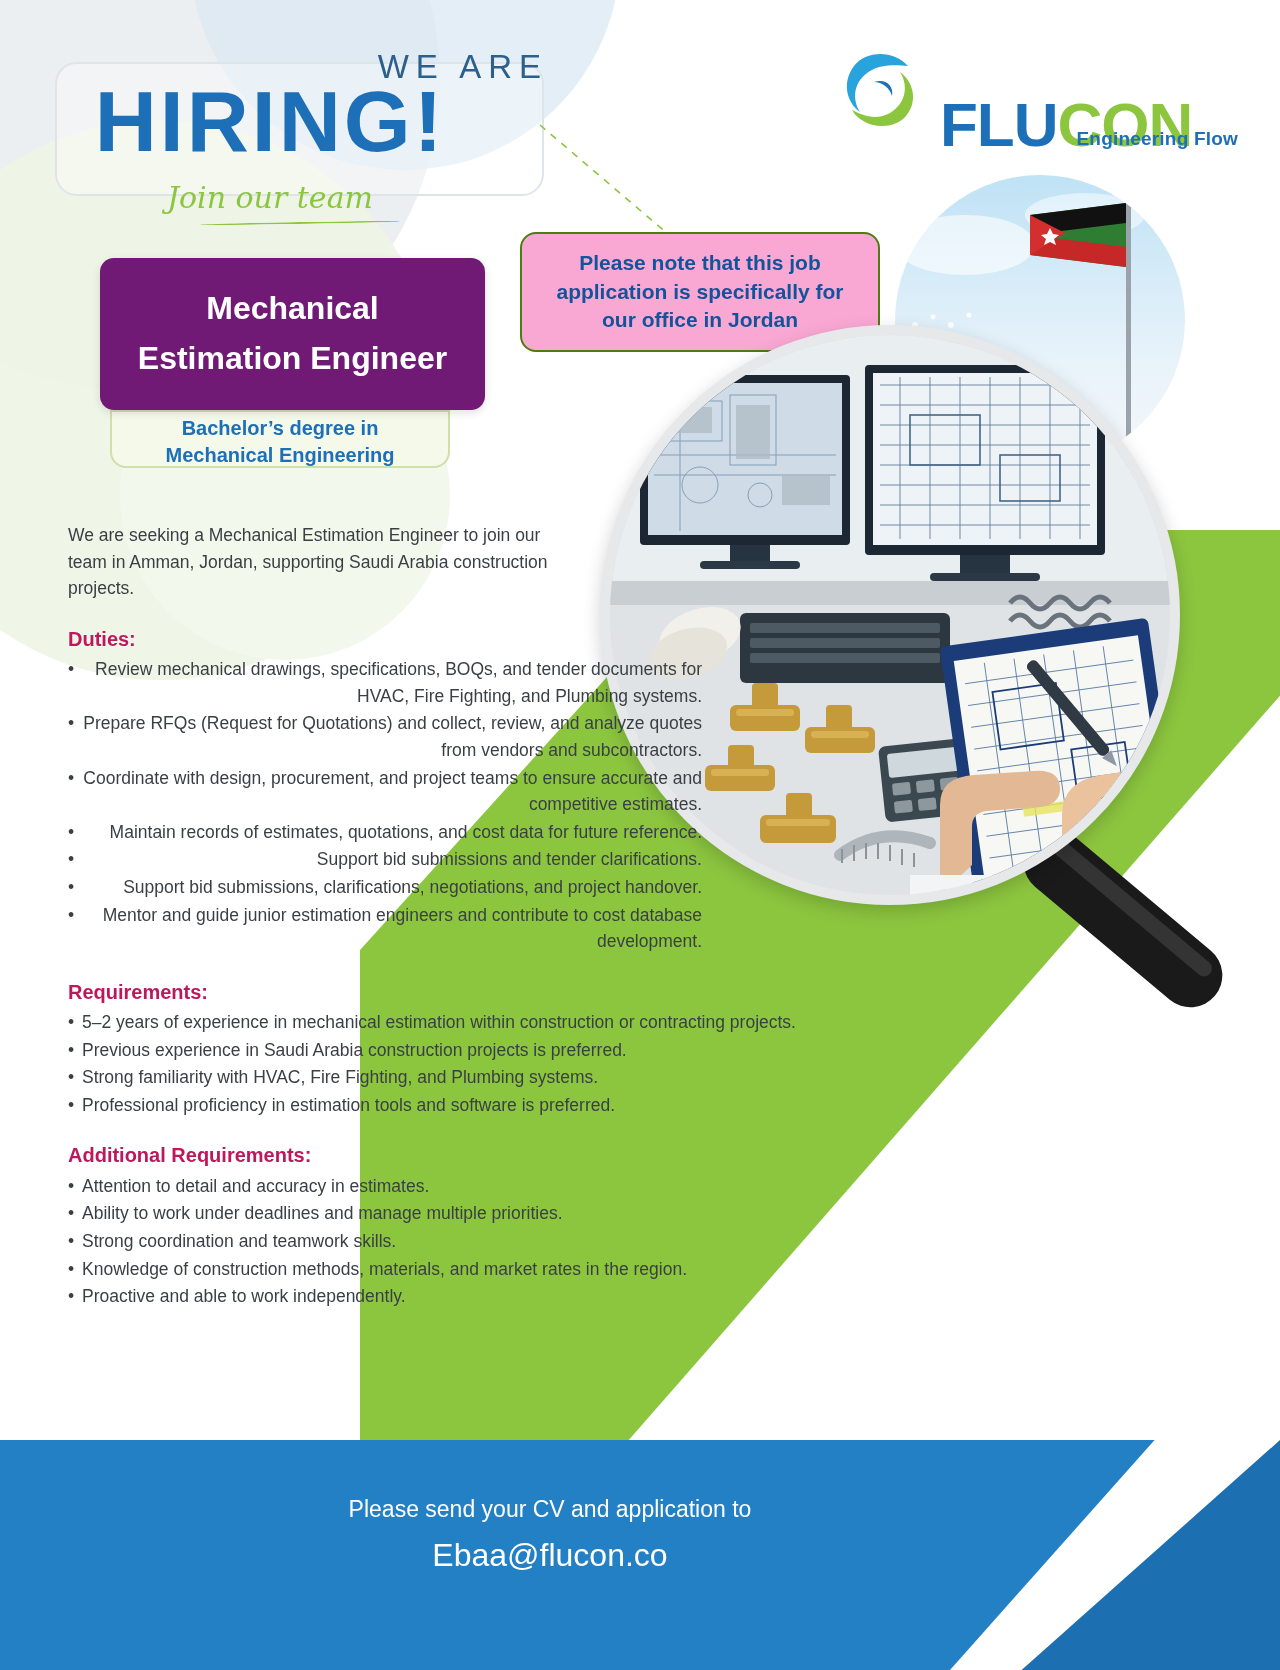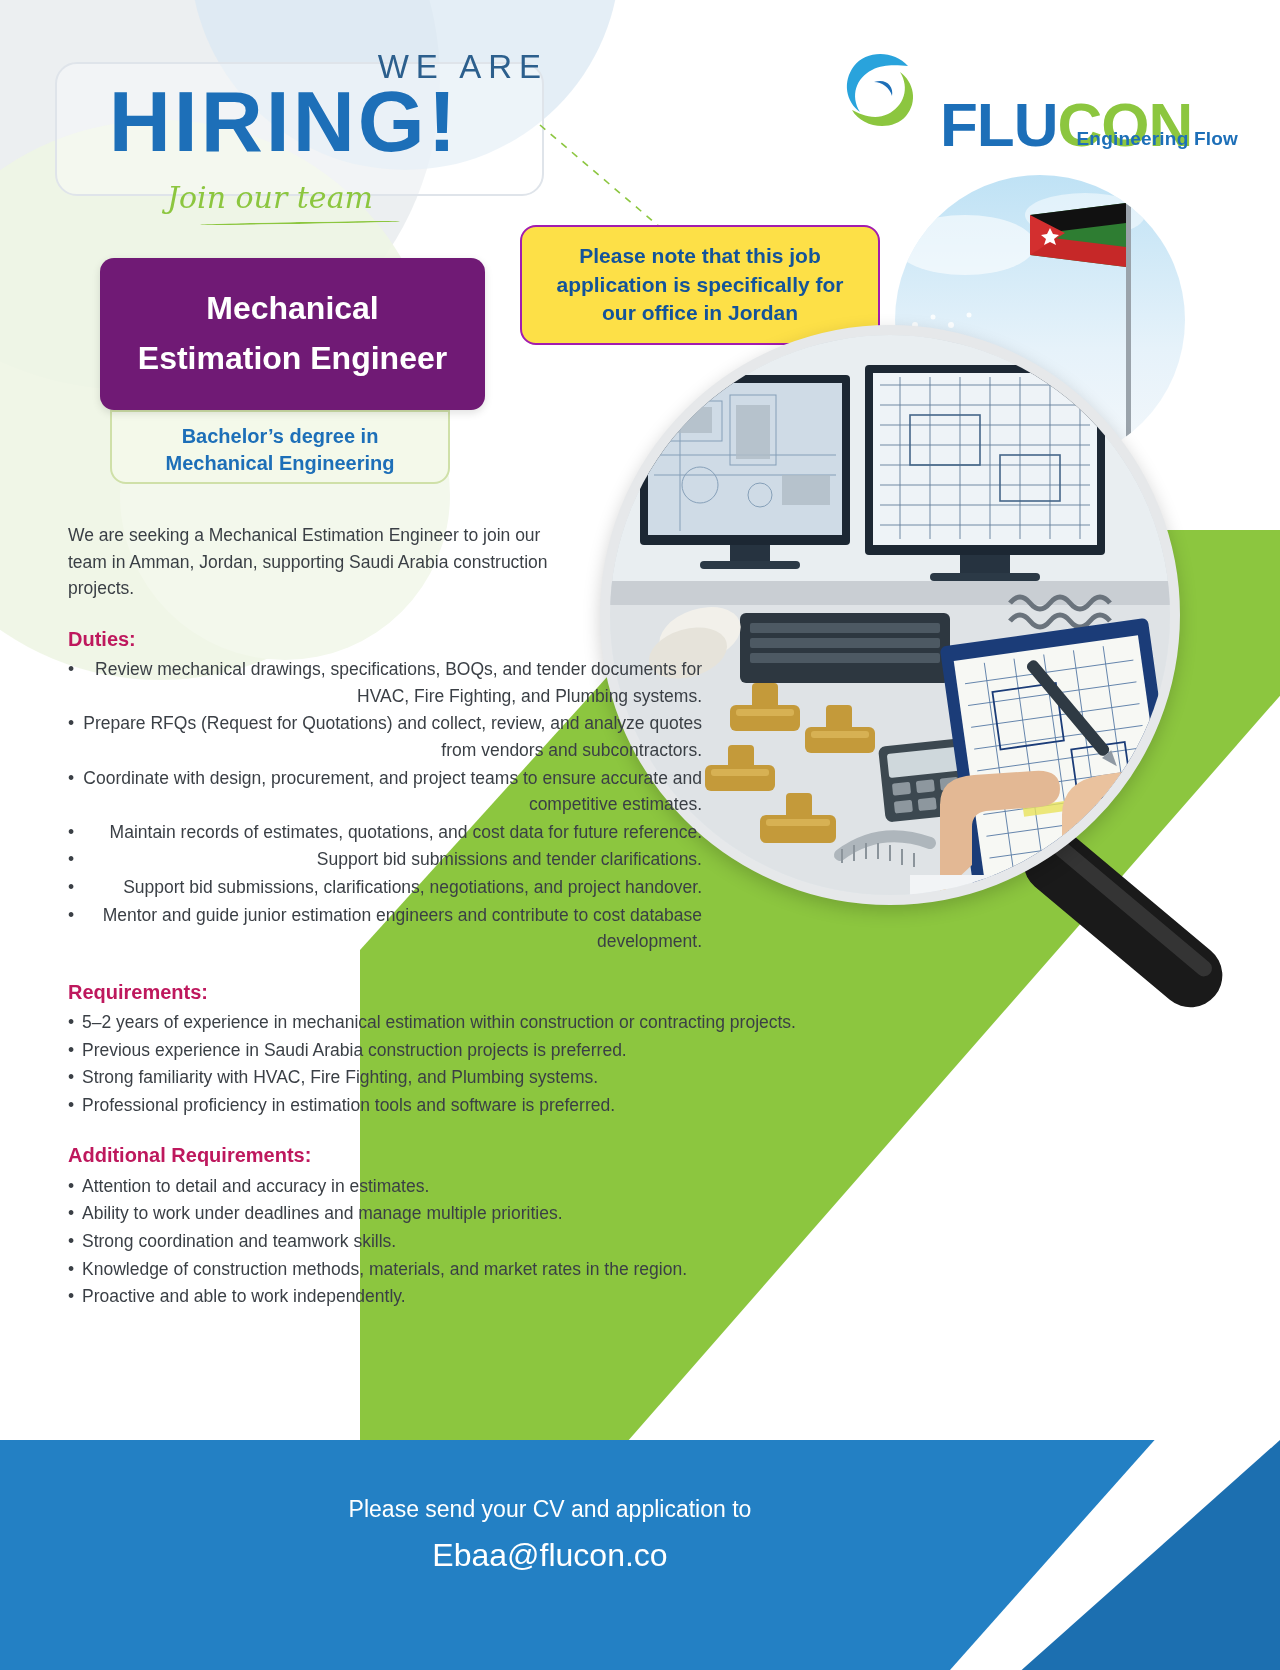--- a/index.html
+++ b/index.html
@@ -80,21 +80,20 @@
   .hiring {
     position: absolute;
     left: 0; top: 78px;
     width: 540px;
     text-align: center;
     font-size: 86px;
     font-weight: 700;
     letter-spacing: 3px;
     color: #1d6fb8;
     line-height: 1;
-    padding-left: 14px;
   }
   .join-team {
     position: absolute;
     left: 0; top: 180px;
     width: 540px;
     text-align: center;
     font-family: "DejaVu Serif", serif;
     font-style: italic;
     font-size: 30px;
     color: #8cc63f;
@@ -166,21 +165,21 @@
     font-size: 32px;
     font-weight: 700;
     line-height: 1.55;
     text-align: center;
   }
 
   
   .degree-box {
     position: absolute;
     left: 110px; top: 410px;
-    width: 340px; height: 74px;
+    width: 340px; height: 58px;
     border: 2px solid #cfe0a8;
     border-radius: 0 0 16px 16px;
     background: #f4f9ea;
     display: flex;
     flex-direction: column;
     align-items: center;
     justify-content: center;
     padding-top: 6px;
     box-sizing: border-box;
   }
@@ -189,25 +188,25 @@
     font-size: 20px;
     font-weight: 700;
     color: #1d6fb8;
     line-height: 1.35;
     text-align: center;
   }
 
   
   .note-box {
     position: absolute;
-    left: 520px; top: 225px;
+    left: 520px; top: 232px;
     width: 360px; height: 120px;
-    border: 2px solid #a21caf;
+    border: 2px solid #4d7c0f;
     border-radius: 16px;
-    background: #fde047;
+    background: #f9a8d4;
     display: flex;
     align-items: center;
     justify-content: center;
     padding: 0 18px;
     box-sizing: border-box;
   }
   .note-box p {
     margin: 0;
     font-size: 21px;
     font-weight: 700;

